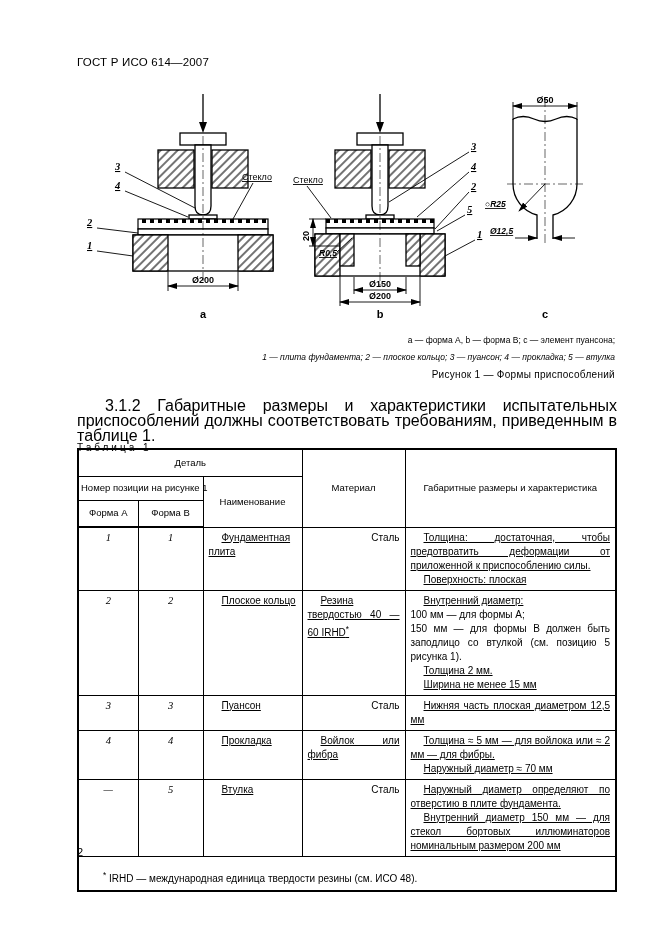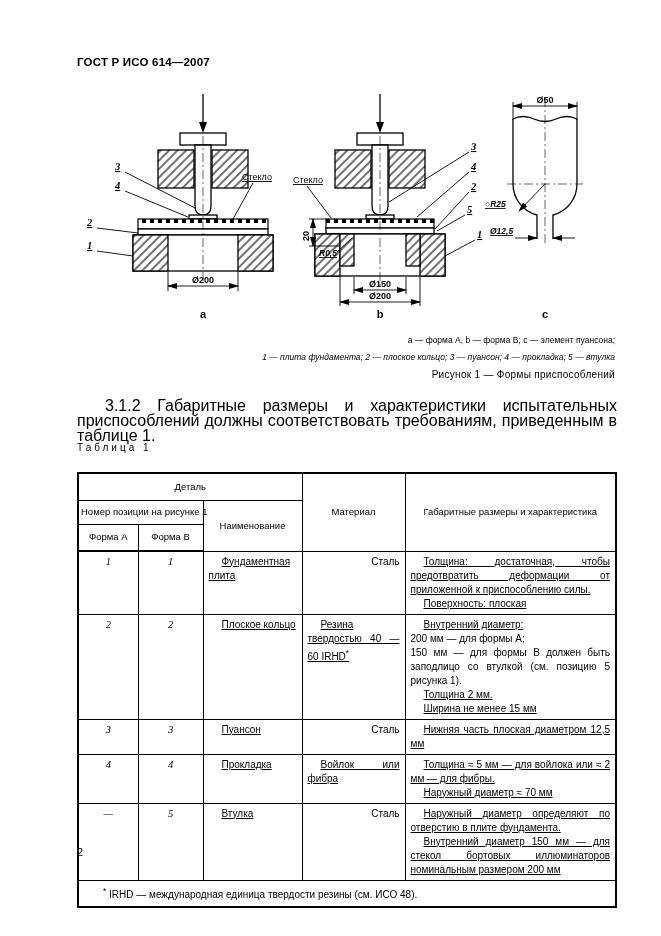--- a/index.html
+++ b/index.html
@@ -1,21 +1,21 @@
 <!DOCTYPE html>
 <html><head>
 <meta charset="utf-8">
 <style>
   html,body { margin:0; padding:0; background:#e8e8e8; }
   .page {
     position:relative; width:661px; height:936px; background:#fff;
     font-family:"Liberation Sans", sans-serif; color:#000; overflow:hidden;
     margin:0 auto;
   }
-  .doc-header { position:absolute; left:77px; top:56px; font-size:11.5px; font-weight:bold; letter-spacing:.2px; }
+  .doc-header { position:absolute; left:77px; top:56px; font-size:11.5px; font-weight:normal; letter-spacing:.2px; }
   .figure-wrap { position:absolute; left:85px; top:86px; width:527px; height:246px; }
 
   
   .fig-outline { fill:#fff; stroke:#000; stroke-width:1.3; }
   .fig-hatch   { fill:url(#hatch); stroke:#000; stroke-width:1.3; }
   .fig-thin    { stroke:#000; stroke-width:.9; fill:none; }
   .fig-heavy   { stroke:#000; stroke-width:1.3; fill:none; }
   .fig-center  { stroke:#000; stroke-width:.6; stroke-dasharray:9 3 2 3; fill:none; }
   .fig-dimline { stroke:#000; stroke-width:.9; fill:none; }
   .fig-dimtext { font:bold 9px "Liberation Sans",sans-serif; text-anchor:middle; fill:#000; }
@@ -25,31 +25,31 @@
   .fig-letter  { font:bold 11px "Liberation Sans",sans-serif; text-anchor:middle; fill:#000; }
 
   .cap { position:absolute; left:77px; width:538px; text-align:right; }
   .cap1 { top:335px; font-size:8.5px; }
   .cap2 { top:352px; font-size:8.5px; font-style:italic; }
   .figtitle { top:369px; font-size:10px; letter-spacing:.3px; }
 
   .para { position:absolute; left:77px; top:398px; width:540px; font-size:16px; line-height:15px; text-align:justify; text-indent:28px; margin:0; }
   .tlabel { position:absolute; left:77px; top:442px; font-size:10px; letter-spacing:3px; }
 
-  table.gost { position:absolute; left:77px; top:472px; width:538px; border-collapse:collapse; table-layout:fixed; border:2px solid #000; }
+  table.gost { position:absolute; left:77px; top:448px; width:538px; border-collapse:collapse; table-layout:fixed; border:2px solid #000; }
   .gost th, .gost td { border:1px solid #000; font-size:10px; font-weight:normal; vertical-align:top; padding:3px 5px; line-height:14px; }
   .gost th { text-align:center; vertical-align:middle; padding:2px; font-size:9.5px; line-height:12px; }
   .gost .nowrap { white-space:nowrap; }
   .gost thead tr.last th { border-bottom:2px solid #000;margin-left:24px; }
   .gost td.num { text-align:center; font-style:italic; font-family:"Liberation Serif",serif; font-size:10.5px; }
   .gost td.jt { text-align:justify; }
   .gost .cp { margin:0; }
   .gost .ind { text-indent:13px;text-decoration:underline; }
   .gost td.cc { text-align:right; }
-  .gost tr.fnote td { padding:3px 6px 4px 24px; border-top:1px solid #000; text-align:left; }
+  .gost tr.fnote td { padding:11px 6px 4px 24px; border-top:1px solid #000; text-align:left; }
   .pagenum { position:absolute; left:77px; top:846px; font-size:11px; }
 </style>
 </head>
 <body>
 
 <div class="page">
 
   <div class="doc-header">ГОСТ Р ИСО 614—2007</div>
 
   <div class="figure-wrap">
@@ -212,21 +212,21 @@
           <p class="cp ind">Поверхность: плоская</p>
         </td>
       </tr>
       <tr style="height:89px">
         <td class="num">2</td>
         <td class="num">2</td>
         <td class="jt ind">Плоское кольцо</td>
         <td class="jt ind"><span>Резина твердостью 40 — 60 IRHD</span><sup>*</sup></td>
         <td class="jt">
           <p class="cp ind">Внутренний диаметр:</p>
-          <p class="cp">200 мм — для формы А;</p>
+          <p class="cp">100 мм — для формы А;</p>
           <p class="cp">150 мм — для формы В должен быть заподлицо со втулкой (см. позицию 5 рисунка 1).</p>
           <p class="cp ind">Толщина 2 мм.</p>
           <p class="cp ind">Ширина не менее 15 мм</p>
         </td>
       </tr>
       <tr style="height:31px">
         <td class="num">3</td>
         <td class="num">3</td>
         <td class="ind">Пуансон</td>
         <td class="cc">Сталь</td>

